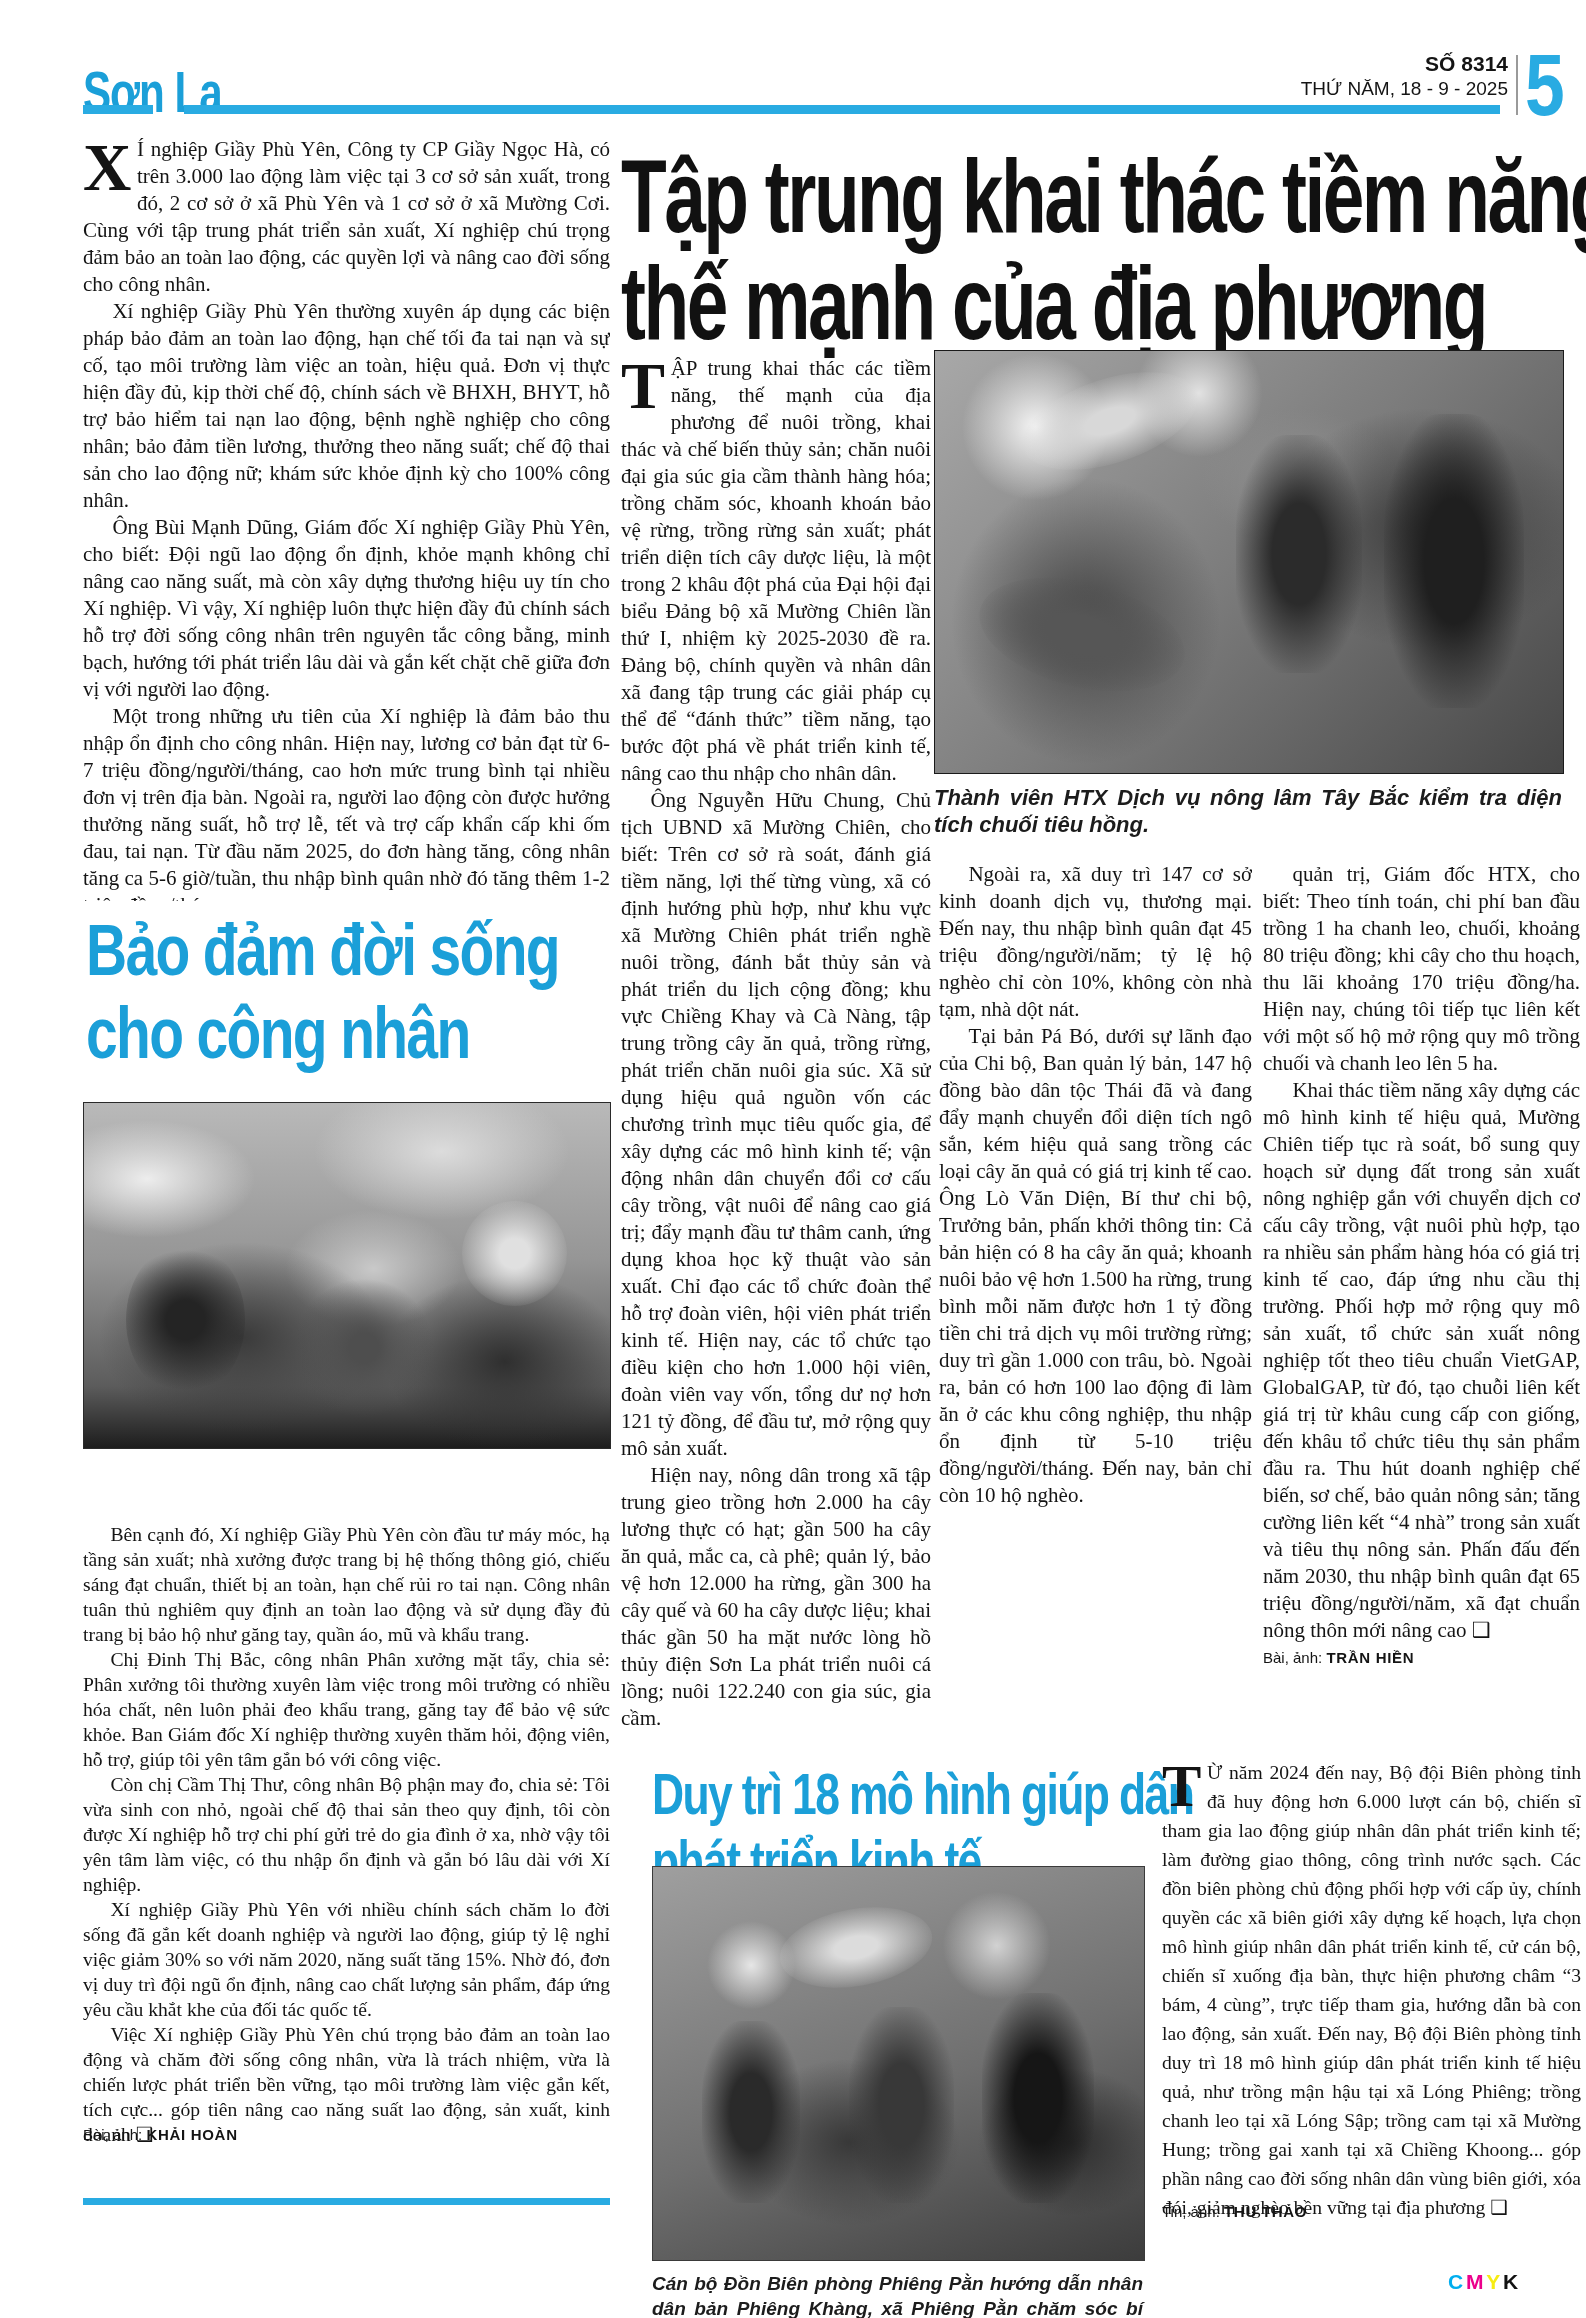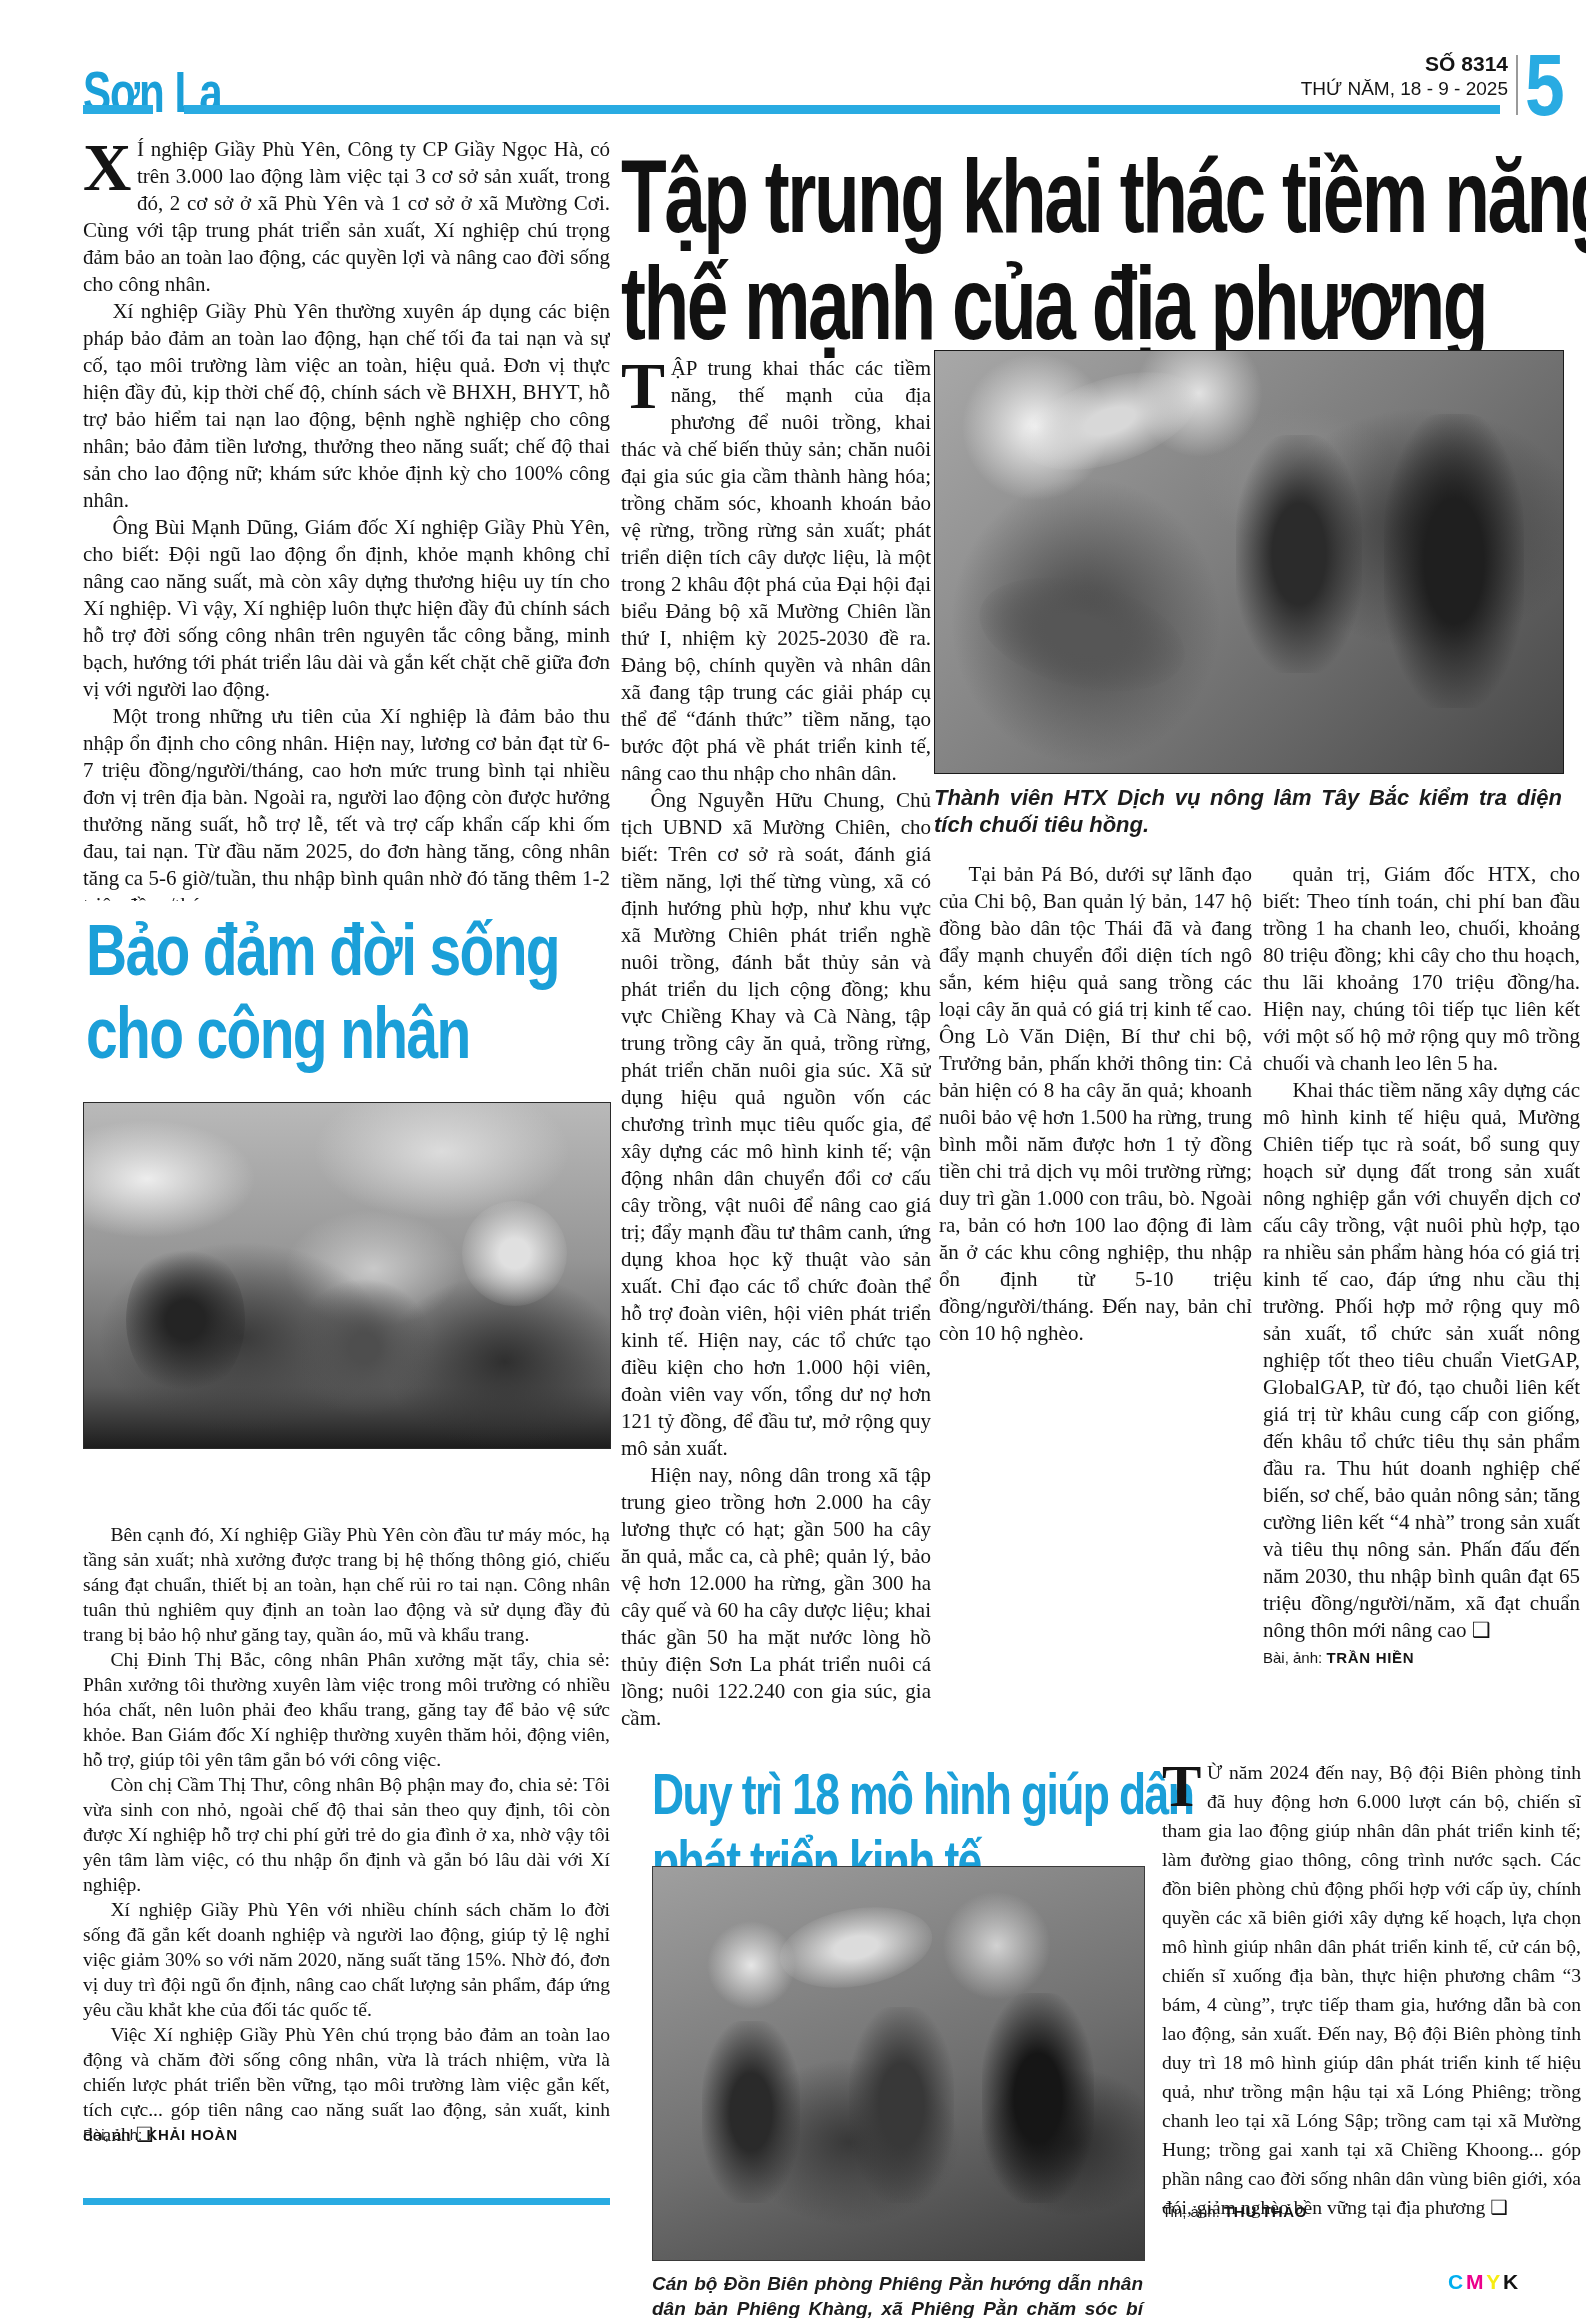--- a/index.html
+++ b/index.html
@@ -136,20 +136,21 @@
   <div class="abs photo photo-main" style="left:934px;top:350px;width:628px;height:422px;">
     <div class="blob" style="left:301px;top:84px;width:126px;height:238px;border-radius:40% 40% 30% 30%;background:radial-gradient(ellipse,#2b2b2b 30%,rgba(43,43,43,0) 75%);"></div>
     <div class="blob" style="left:449px;top:63px;width:140px;height:294px;border-radius:40% 40% 30% 30%;background:radial-gradient(ellipse,#1f1f1f 30%,rgba(31,31,31,0) 75%);"></div>
     <div class="blob" style="left:84px;top:28px;width:182px;height:84px;transform:rotate(-18deg);background:radial-gradient(ellipse,#d8d8d8 20%,rgba(216,216,216,0) 75%);"></div>
     <div class="blob" style="left:42px;top:231px;width:210px;height:105px;transform:rotate(14deg);background:radial-gradient(ellipse,#565656 25%,rgba(86,86,86,0) 75%);"></div>
   </div>
   <div class="abs caption" style="left:934px;top:784px;width:628px;">Thành viên HTX Dịch vụ nông lâm Tây Bắc kiểm tra diện tích chuối tiêu hồng.</div>
 
   <div class="abs bodytext col-main" style="left:939px;top:861px;width:313px;height:908px;overflow:hidden;">
     <div>
+        <p>Ngoài ra, xã duy trì 147 cơ sở kinh doanh dịch vụ, thương mại. Đến nay, thu nhập bình quân đạt 45 triệu đồng/người/năm; tỷ lệ hộ nghèo chỉ còn 10%, không còn nhà tạm, nhà dột nát.</p>
         <p>Tại bản Pá Bó, dưới sự lãnh đạo của Chi bộ, Ban quản lý bản, 147 hộ đồng bào dân tộc Thái đã và đang đẩy mạnh chuyển đổi diện tích ngô sắn, kém hiệu quả sang trồng các loại cây ăn quả có giá trị kinh tế cao. Ông Lò Văn Diện, Bí thư chi bộ, Trưởng bản, phấn khởi thông tin: Cả bản hiện có 8 ha cây ăn quả; khoanh nuôi bảo vệ hơn 1.500 ha rừng, trung bình mỗi năm được hơn 1 tỷ đồng tiền chi trả dịch vụ môi trường rừng; duy trì gần 1.000 con trâu, bò. Ngoài ra, bản có hơn 100 lao động đi làm ăn ở các khu công nghiệp, thu nhập ổn định từ 5-10 triệu đồng/người/tháng. Đến nay, bản chỉ còn 10 hộ nghèo.</p>
       </div>
   </div>
 
   <div class="abs bodytext col-main" style="left:1263px;top:861px;width:317px;height:939px;overflow:hidden;">
     <div>
         <p>quản trị, Giám đốc HTX, cho biết: Theo tính toán, chi phí ban đầu trồng 1 ha chanh leo, chuối, khoảng 80 triệu đồng; khi cây cho thu hoạch, thu lãi khoảng 170 triệu đồng/ha. Hiện nay, chúng tôi tiếp tục liên kết với một số hộ mở rộng quy mô trồng chuối và chanh leo lên 5 ha.</p>
         <p>Khai thác tiềm năng xây dựng các mô hình kinh tế hiệu quả, Mường Chiên tiếp tục rà soát, bổ sung quy hoạch sử dụng đất trong sản xuất nông nghiệp gắn với chuyển dịch cơ cấu cây trồng, vật nuôi phù hợp, tạo ra nhiều sản phẩm hàng hóa có giá trị kinh tế cao, đáp ứng nhu cầu thị trường. Phối hợp mở rộng quy mô sản xuất, tổ chức sản xuất nông nghiệp tốt theo tiêu chuẩn VietGAP, GlobalGAP, từ đó, tạo chuỗi liên kết giá trị từ khâu cung cấp con giống, đến khâu tổ chức tiêu thụ sản phẩm đầu ra. Thu hút doanh nghiệp chế biến, sơ chế, bảo quản nông sản; tăng cường liên kết “4 nhà” trong sản xuất và tiêu thụ nông sản. Phấn đấu đến năm 2030, thu nhập bình quân đạt 65 triệu đồng/người/năm, xã đạt chuẩn nông thôn mới nâng cao ❑</p>
       </div>
     <div class="byline">

